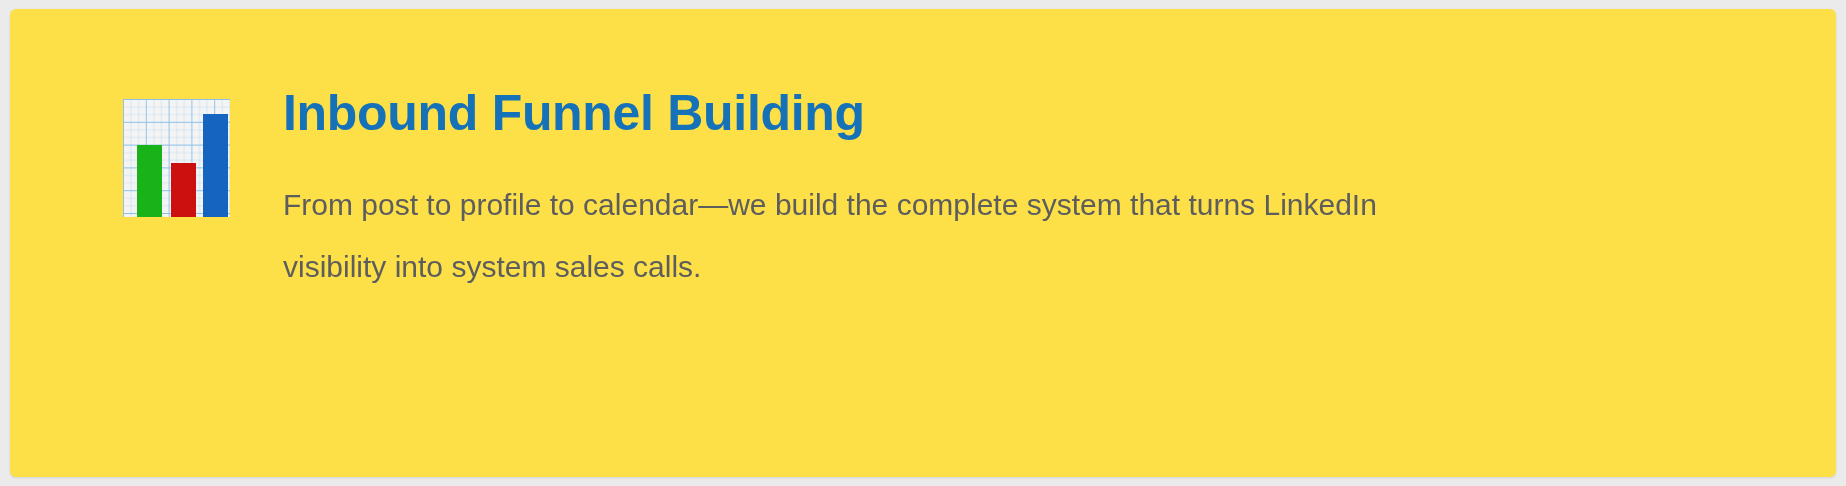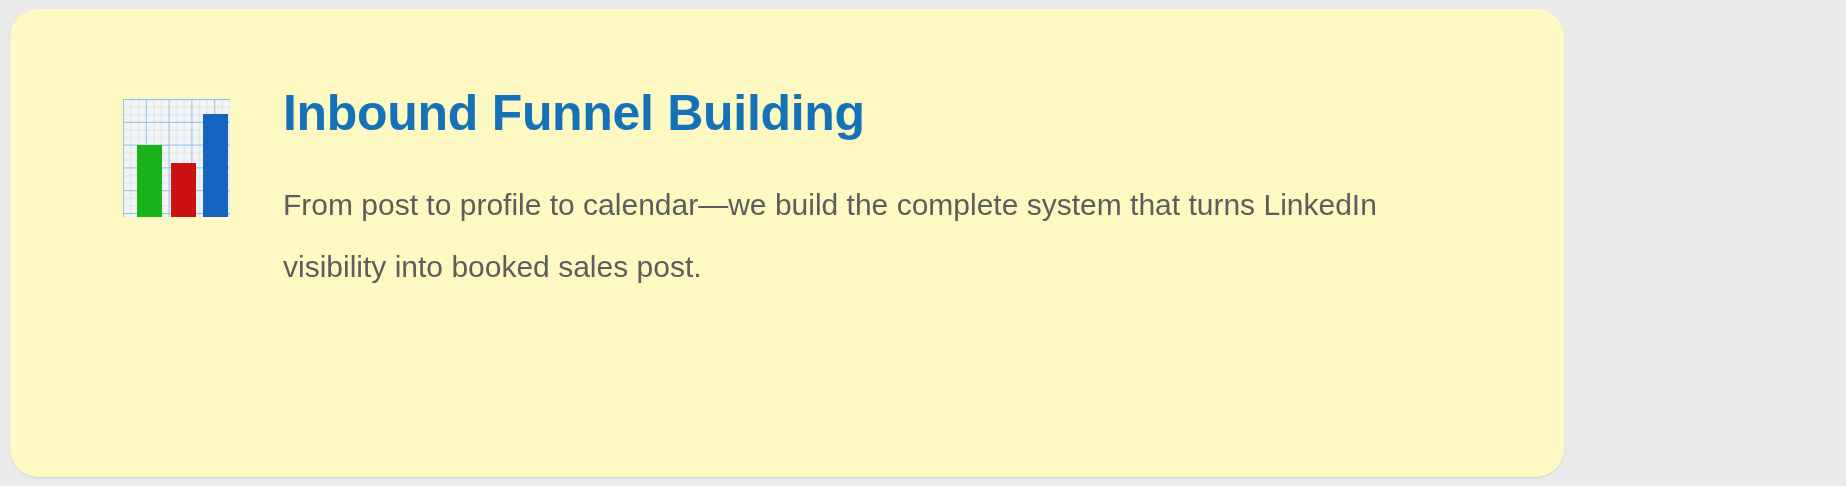--- a/index.html
+++ b/index.html
@@ -11,24 +11,24 @@
     height: 486px;
     background: #ebebeb;
     font-family: "Liberation Sans", sans-serif;
     overflow: hidden;
   }
 
   .card {
     position: absolute;
     left: 10px;
     top: 9px;
-    width: 1554px;
+    width: 1826px;
     height: 468px;
-    background: #fef9c3;
-    border-radius: 28px;
+    background: #fde047;
+    border-radius: 6px;
     box-shadow: 0 1px 3px rgba(0,0,0,0.07), 0 1px 1px rgba(0,0,0,0.04);
     box-sizing: border-box;
     overflow: hidden;
   }
 
   .card-inner {
     position: absolute;
     left: 113px;
     top: 78px;
     right: 60px;
@@ -99,17 +99,17 @@
         </defs>
         <rect x="0" y="0" width="107" height="118" fill="url(#grid-big)"></rect>
         <rect x="14" y="46" width="25" height="72" fill="#19b319"></rect>
         <rect x="48" y="64" width="25" height="54" fill="#cc1010"></rect>
         <rect x="80" y="15" width="25" height="103" fill="#1565c0"></rect>
       </svg>
     </div>
 
     <div class="text-col">
       <h1 class="title">Inbound Funnel Building</h1>
-      <p class="body-text">From post to profile to calendar—we build the complete system that turns LinkedIn visibility into booked sales post.</p>
+      <p class="body-text">From post to profile to calendar—we build the complete system that turns LinkedIn visibility into system sales calls.</p>
     </div>
 
   </div>
 </div>
 
 </body></html>

